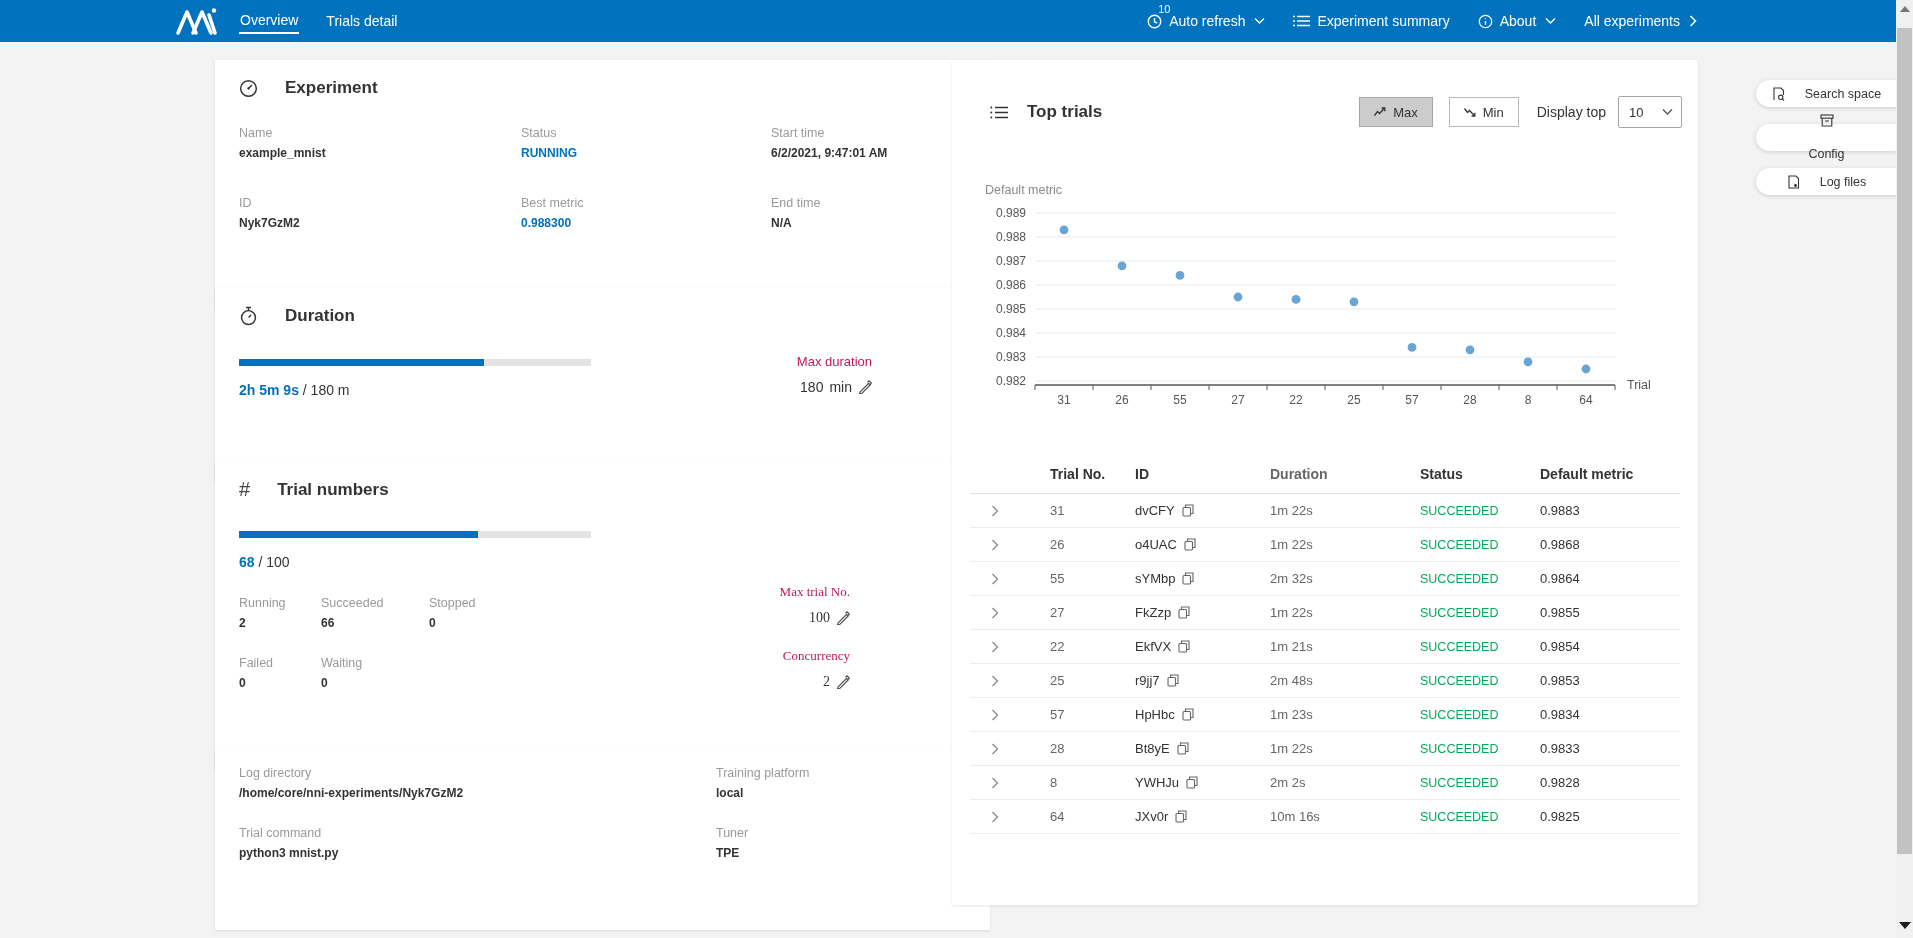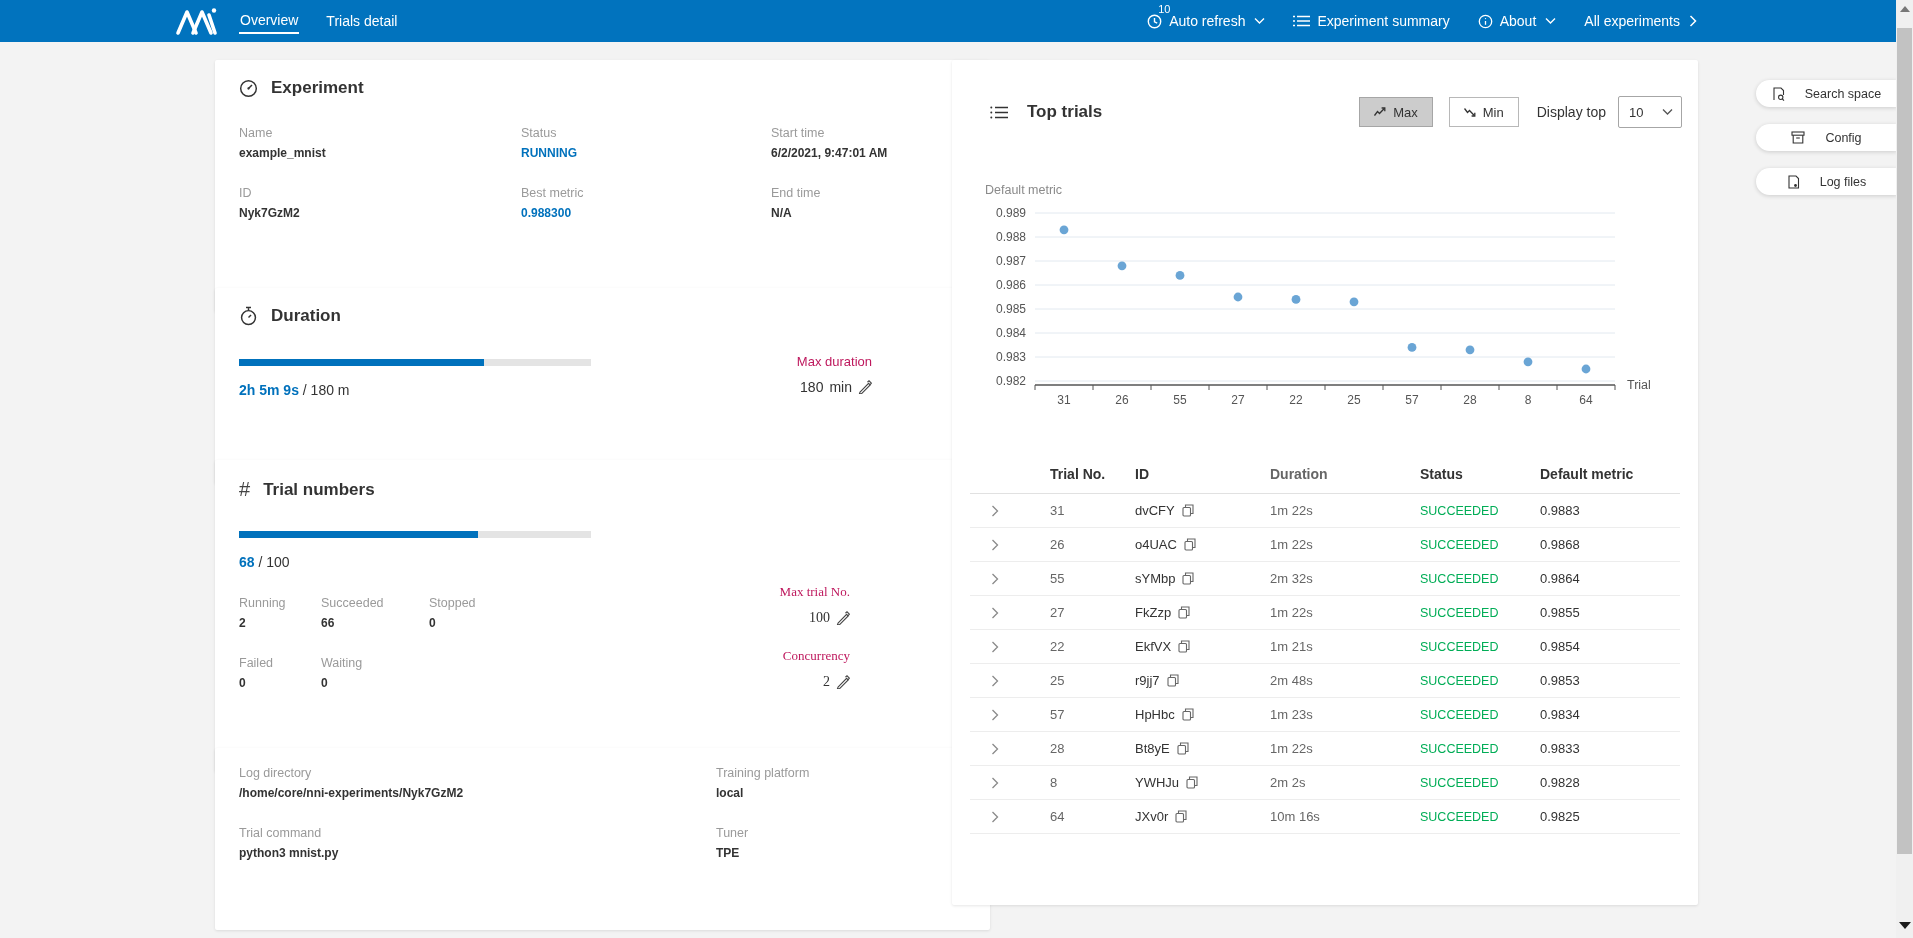--- a/index.html
+++ b/index.html
@@ -25,28 +25,28 @@
 
   
   .card{position:absolute;background:#fff;border-radius:2px;box-shadow:0 1px 3px rgba(0,0,0,.10);}
   #card-exp{left:215px;top:60px;width:727px;height:216px;}
   #card-duration{left:215px;top:288px;width:727px;height:160px;}
   #card-trials{left:215px;top:460px;width:727px;height:276px;}
   #card-info{left:215px;top:748px;width:727px;height:146px;}
   #card-top{left:952px;top:60px;width:746px;height:845px;}
 
   .card-pad{padding:18px 24px;}
-  .card-title{display:flex;align-items:center;gap:13px;font-size:17px;font-weight:700;color:#333;}
+  .card-title{display:flex;align-items:center;gap:27px;font-size:17px;font-weight:700;color:#333;}
   .card-title .t-icon{display:flex;align-items:center;color:#333;}
 
   .field .f-label{font-size:12.5px;color:#9a9a9a;margin-bottom:6px;}
   .field .f-value{font-size:12px;font-weight:700;color:#333;}
   .field .f-value.accent{color:var(--c-accent,#0071bc);}
 
-  .exp-grid{display:grid;grid-template-columns:282px 250px 1fr;row-gap:26px;margin-top:28px;}
+  .exp-grid{display:grid;grid-template-columns:282px 250px 1fr;row-gap:36px;margin-top:28px;}
 
   
   .bar{width:352px;height:7px;background:#e4e4e4;border-radius:0;}
   .bar-fill{height:100%;background:var(--c-accent,#0071bc);}
   .bar-text{margin-top:16px;font-size:14px;color:#333;}
   .bar-text .done{color:var(--c-accent,#0071bc);font-weight:700;}
 
   .edit-block{position:absolute;text-align:right;}
   .edit-label{font-size:13px;color:#be185d;}
   .edit-value{margin-top:10px;font-size:14px;color:#333;display:flex;justify-content:flex-end;align-items:center;gap:6px;}
@@ -651,21 +651,21 @@
   <div class="pill" style="top:80px;">
     <span class="p-icon">
       <svg width="13" height="14" viewBox="0 0 13 14" fill="none" stroke="#333" stroke-width="1.1">
         <path d="M2 13 V1 h7 l2.5 2.5 V8"></path>
         <circle cx="8.7" cy="10.3" r="2.2"></circle>
         <line x1="10.4" y1="12" x2="12" y2="13.6"></line>
       </svg>
     </span>
     <span>Search space</span>
   </div>
-  <div class="pill" style="top:124px;">
+  <div class="pill" style="top:124px;flex-direction:column;">
     <span class="p-icon">
       <svg width="14" height="13" viewBox="0 0 14 13" fill="none" stroke="#333" stroke-width="1.1">
         <rect x="1" y="1" width="12" height="3.2"></rect>
         <path d="M2.2 4.2 V12 h9.6 V4.2"></path>
         <line x1="5.2" y1="7" x2="8.8" y2="7"></line>
       </svg>
     </span>
     <span>Config</span>
   </div>
   <div class="pill" style="top:168px;text-align:center;">

